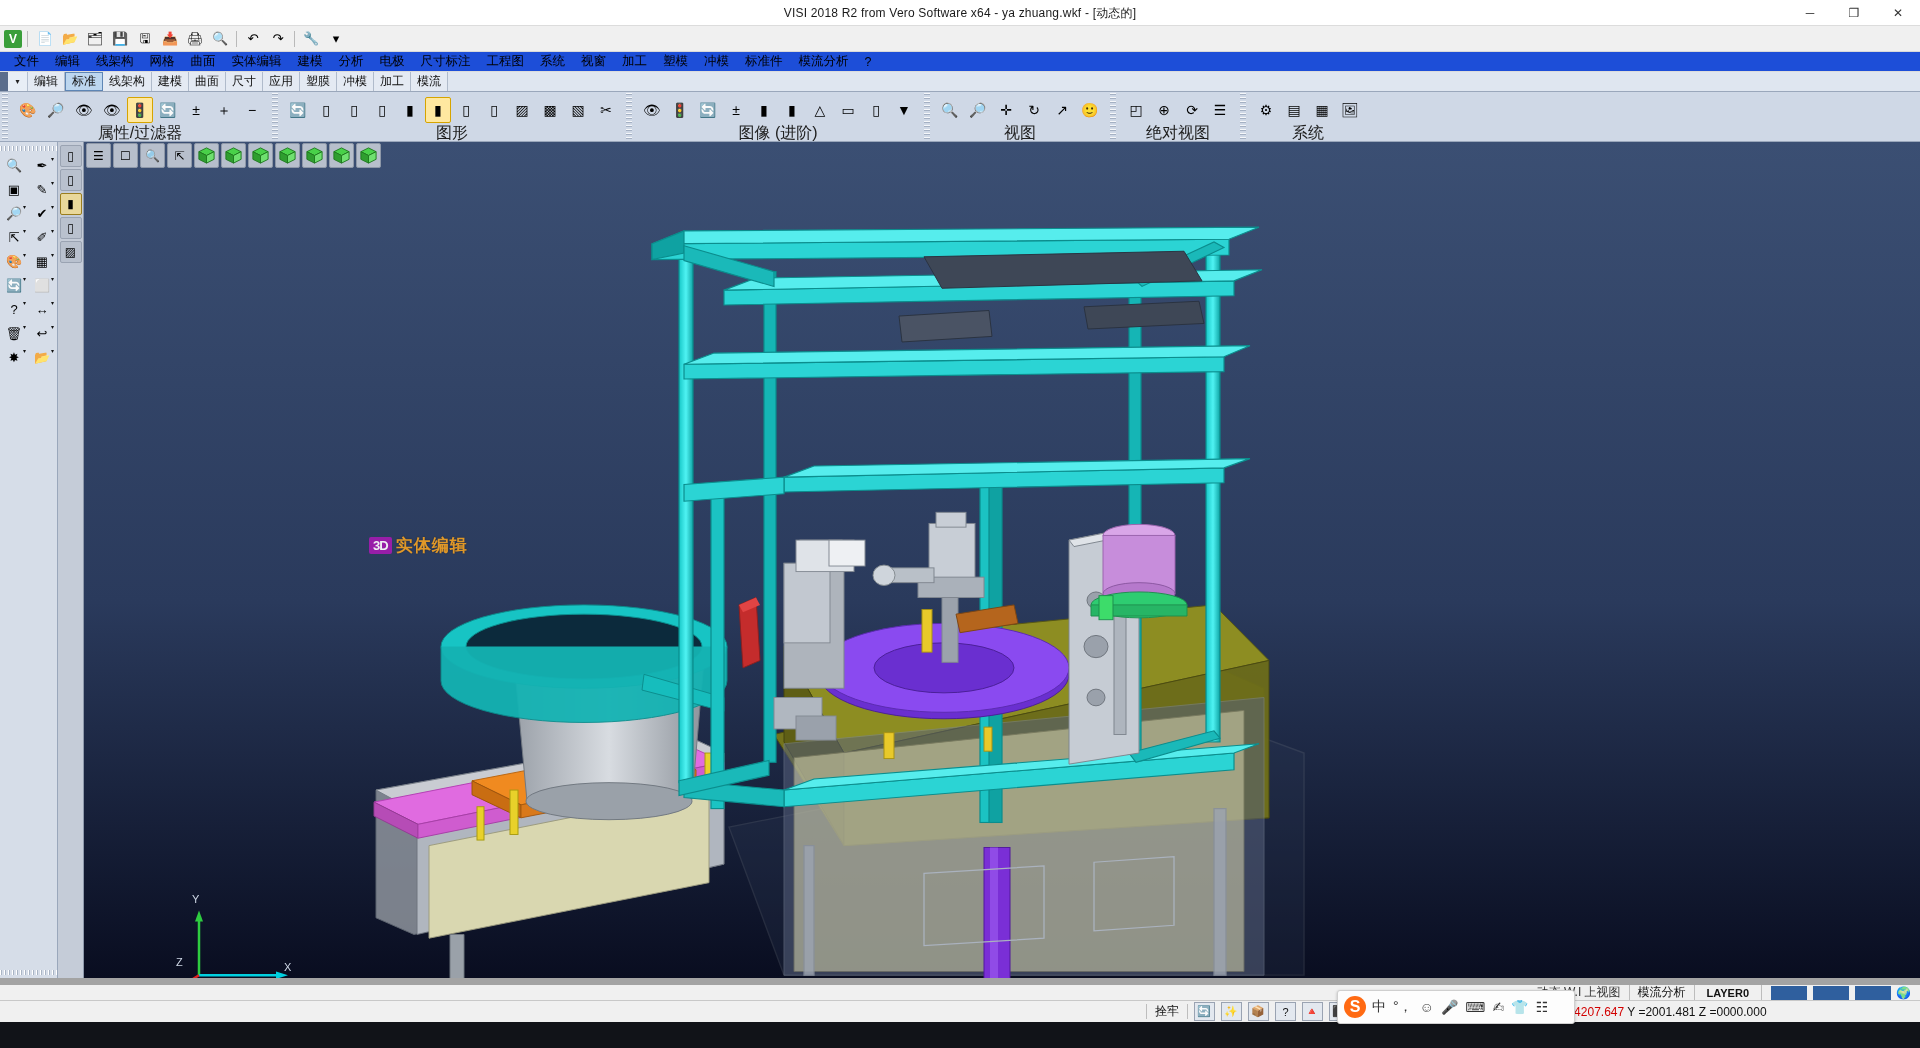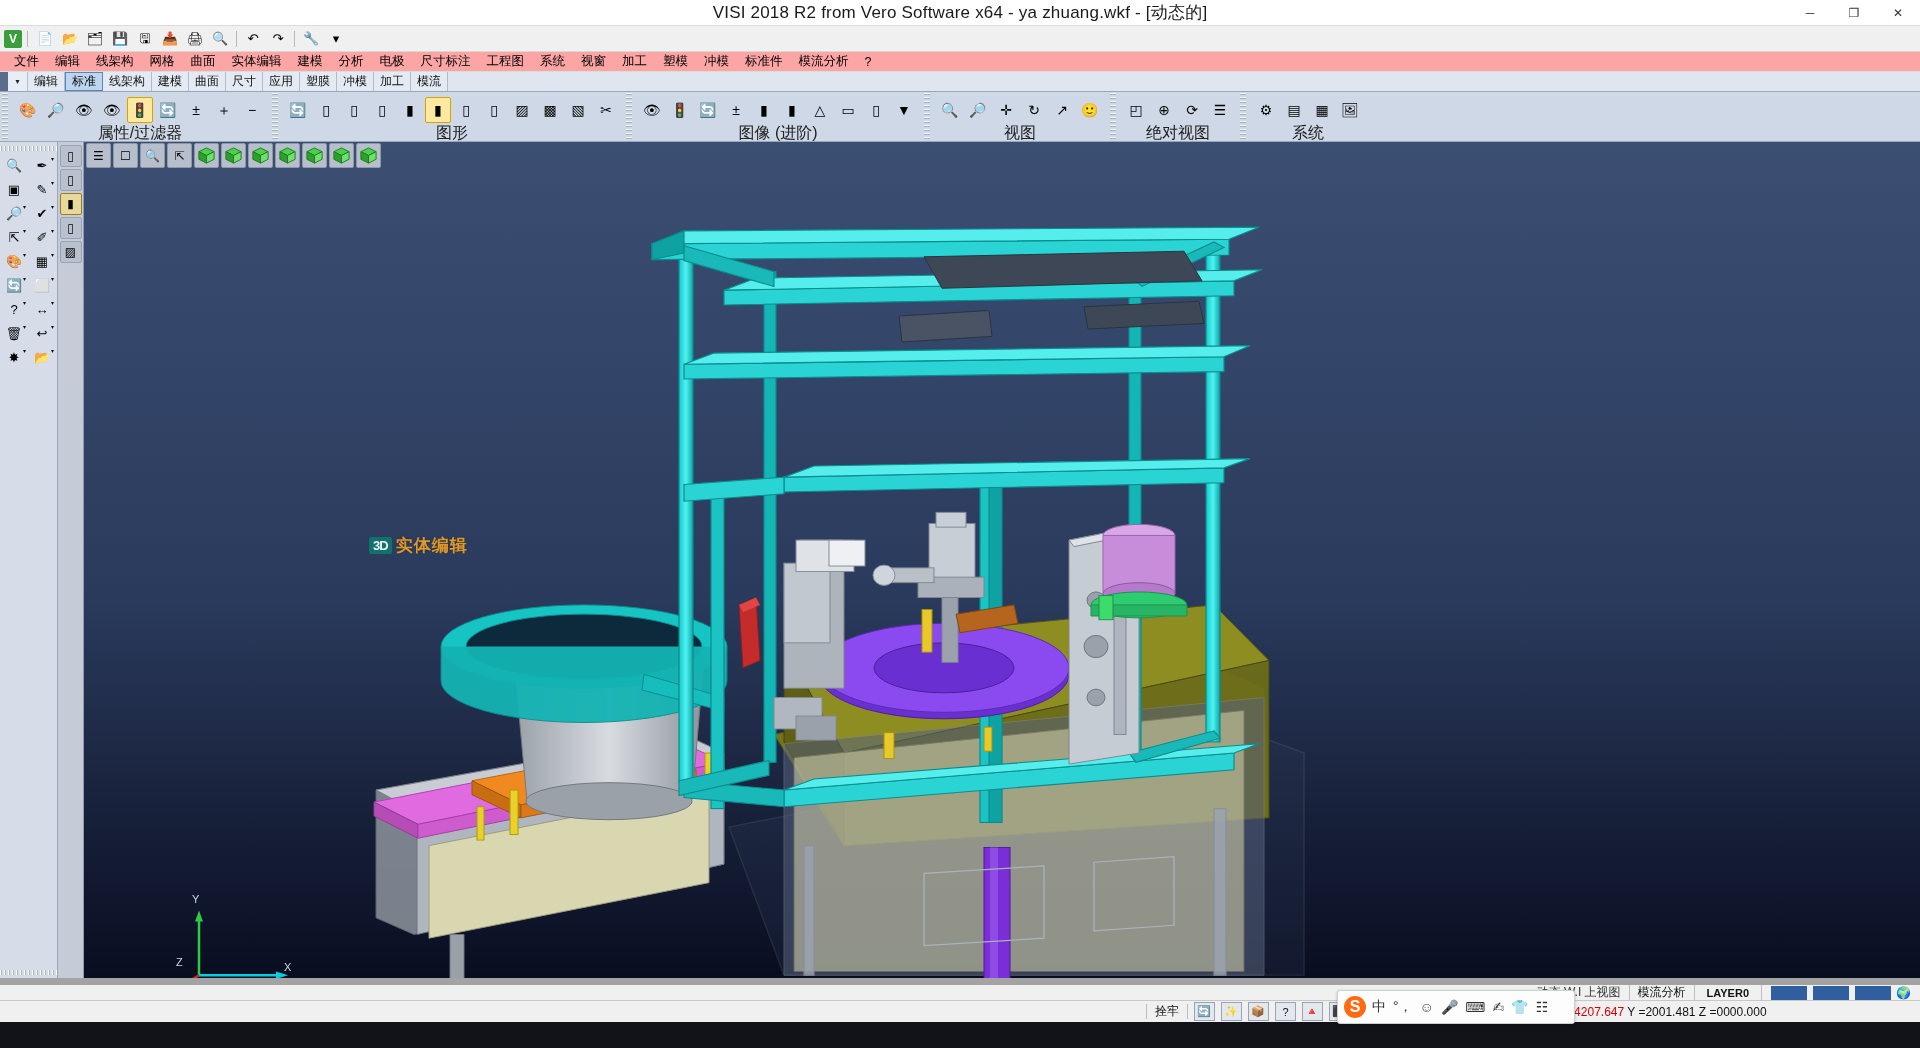--- a/index.html
+++ b/index.html
@@ -10,41 +10,41 @@
   }
   #app{ width:1920px; height:1048px; position:relative; display:flex; flex-direction:column; }
 
   
   .titlebar{
     height:26px; background:#ffffff; border-bottom:1px solid #dcdcdc;
     display:flex; align-items:center; flex:0 0 26px; position:relative;
   }
   .title-text{
     position:absolute; left:0; right:0; text-align:center;
-    font-size:17px; color:#1a1a1a; line-height:26px; letter-spacing:.2px;
+    font-size:12px; color:#1a1a1a; line-height:26px; letter-spacing:.2px;
   }
   .win-btns{ margin-left:auto; display:flex; height:100%; z-index:3; }
   .win-btn{
     width:44px; height:26px; display:flex; align-items:center; justify-content:center;
     font-size:12px; color:#333;
   }
 
   
   .quickbar{
     height:26px; flex:0 0 26px; background:#f0f0f0;
     border-bottom:1px solid #d9d9d9;
     display:flex; align-items:center; padding-left:4px; gap:2px;
   }
   .qa-icon{ width:24px; height:22px; display:flex; align-items:center; justify-content:center;
             font-size:13px; line-height:1; }
   .qa-sep{ width:1px; height:16px; background:#b9b9b9; margin:0 3px; }
 
   
   .menubar{
-    height:20px; flex:0 0 20px; background:#fca5a5;
+    height:20px; flex:0 0 20px; background:#1d4ed8;
     border-bottom:1px solid #dcdcdc;
     display:flex; align-items:center; padding-left:6px;
   }
   .menu-item{
     font-size:12.5px; color:#000; padding:1px 8px; white-space:nowrap; cursor:default;
   }
 
   
   .tabstrip{
     height:20px; flex:0 0 20px; background:#dfe6f0;
@@ -120,21 +120,21 @@
   }
 
   .scene{ position:absolute; inset:0; overflow:hidden; }
   .scene svg{ position:absolute; inset:0; width:100%; height:100%; }
 
   .watermark{
     position:absolute; left:285px; top:392px; z-index:4;
     display:flex; align-items:center; gap:4px; opacity:.92;
   }
   .wm-badge{
-    background:#0f766e; color:#fff; font-size:13px; font-weight:bold;
+    background:#a21caf; color:#fff; font-size:13px; font-weight:bold;
     padding:1px 4px; border-radius:2px; letter-spacing:-1px;
   }
   .wm-text{ color:#f0a024; font-size:17px; font-weight:bold; letter-spacing:1px;
             text-shadow:0 0 2px rgba(0,0,0,.4); }
 
   .axis-label{ fill:#cfd8e6; font-size:11px; font-family:"Liberation Sans",sans-serif; }
 
   
   .statusbar{
     height:22px; flex:0 0 22px; background:#f0f0f0; border-top:1px solid #c8c8c8;

